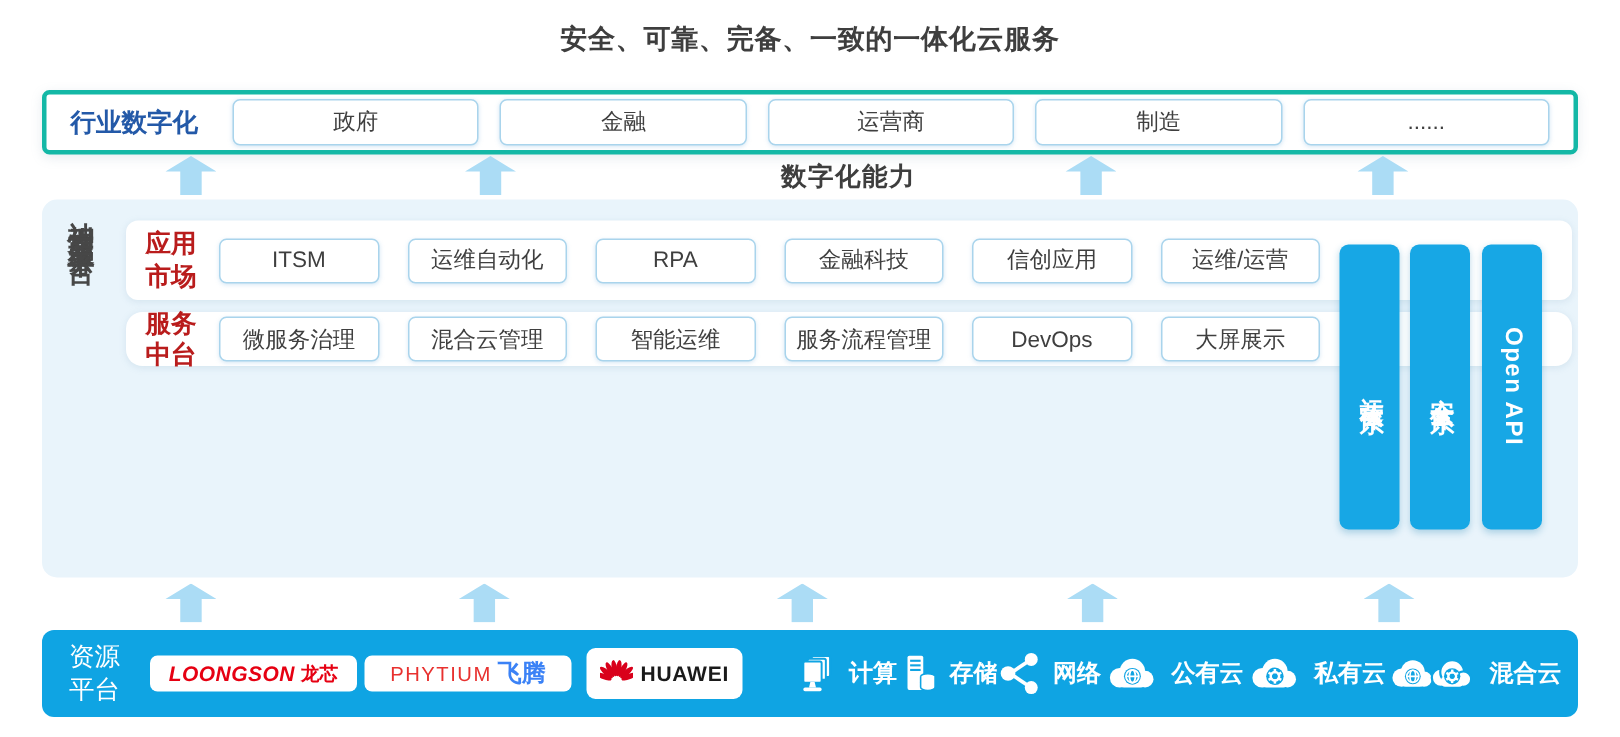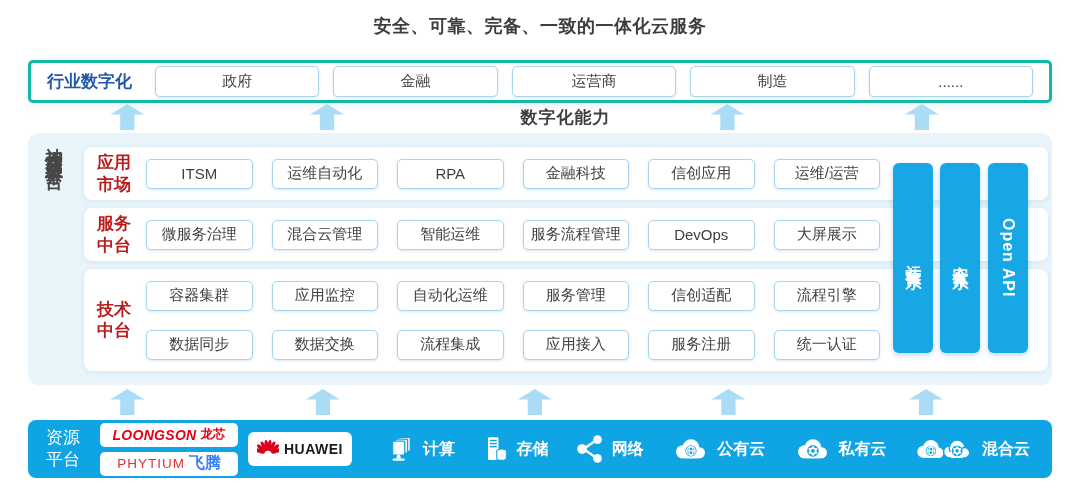--- a/index.html
+++ b/index.html
@@ -31,39 +31,39 @@
   
   .platform{position:absolute;left:28px;top:133px;width:1024px;height:252px;
     background:#e9f4fb;border-radius:10px;}
   .side-label{position:absolute;left:14px;top:0;height:100%;display:flex;align-items:center;
     writing-mode:vertical-rl;text-orientation:upright;font-size:18px;font-weight:bold;
     color:#474747;letter-spacing:3px;}
   .panel{position:absolute;left:56px;width:964px;background:#fff;border-radius:8px;
     box-shadow:0 1px 5px rgba(120,160,190,.18);display:flex;align-items:center;
     padding-left:10px;box-sizing:border-box;}
   .panel-1{top:14px;height:53px;}
-  .panel-2{top:75px;height:53px;}
+  .panel-2{top:75px;height:36px;border-radius:11px;}
   .panel-3{top:136px;height:102px;}
   .panel-label{width:40px;margin-right:12px;text-align:center;font-size:17px;font-weight:bold;
     color:#b91c1c;line-height:1.25;flex:0 0 auto;}
   .panel-chips{width:734px;display:grid;grid-template-columns:repeat(6,1fr);gap:19px;}
   .panel-chips .chip{height:28px;flex:none;}
 
   .pillar{position:absolute;top:30px;width:40px;height:190px;background:#17a7e5;border-radius:6px;
     box-shadow:0 2px 5px rgba(30,130,180,.3);display:flex;align-items:center;justify-content:center;
     color:#fff;font-weight:bold;font-size:16px;}
   .pillar .v-cjk{writing-mode:vertical-rl;text-orientation:upright;letter-spacing:3px;}
   .pillar .v-lat{writing-mode:vertical-rl;letter-spacing:1px;white-space:nowrap;}
   .pillar-1{left:865px;} .pillar-2{left:912px;} .pillar-3{left:960px;}
 
   
   .resource-bar{position:absolute;left:28px;top:420px;width:1024px;height:58px;background:#0fa4e3;
     border-radius:8px;display:flex;align-items:center;padding:0 18px;box-sizing:border-box;}
   .resource-label{width:40px;font-size:17px;font-weight:normal;color:#fff;line-height:1.3;flex:0 0 auto;}
-  .vendor-col{display:flex;flex-direction:column;gap:5px;margin-left:14px;flex:0 0 auto;}
+  .vendor-col{display:flex;flex-direction:row;gap:5px;margin-left:14px;flex:0 0 auto;}
   .vendor-box{width:138px;height:24px;background:#fff;border-radius:5px;display:flex;
     align-items:center;justify-content:center;gap:4px;}
   .loongson-en{font-size:14px;font-weight:900;font-style:italic;color:#e60012;letter-spacing:.3px;}
   .loongson-cn{font-size:12.5px;font-weight:bold;color:#e60012;}
   .phytium-en{font-size:13.5px;font-weight:normal;color:#e8312f;letter-spacing:1px;}
   .phytium-cn{font-size:16px;font-weight:bold;color:#3b82f6;}
   .huawei-box{width:104px;height:34px;background:#fff;border-radius:6px;margin-left:10px;
     display:flex;align-items:center;justify-content:center;gap:5px;flex:0 0 auto;}
   .huawei-text{font-size:14px;font-weight:800;color:#1a1a1a;letter-spacing:.5px;}
   .resource-items{flex:1;display:flex;align-items:center;justify-content:space-between;
@@ -121,38 +121,20 @@
 
       <div class="chip">微服务治理</div>
           <div class="chip">混合云管理</div>
           <div class="chip">智能运维</div>
           <div class="chip">服务流程管理</div>
           <div class="chip">DevOps</div>
           <div class="chip">大屏展示</div>
         </div>
     </div>
 
-    <div class="panel panel-3">
-      <div class="panel-label">技术中台</div>
-      <div class="panel-chips">
-
-      <div class="chip">容器集群</div>
-          <div class="chip">应用监控</div>
-          <div class="chip">自动化运维</div>
-          <div class="chip">服务管理</div>
-          <div class="chip">信创适配</div>
-          <div class="chip">流程引擎</div>
-          <div class="chip">数据同步</div>
-          <div class="chip">数据交换</div>
-          <div class="chip">流程集成</div>
-          <div class="chip">应用接入</div>
-          <div class="chip">服务注册</div>
-          <div class="chip">统一认证</div>
-        </div>
-    </div>
 
     <div class="pillar pillar-1">
       <span class="v-cjk">运营体系</span>
     </div>
     <div class="pillar pillar-2">
       <span class="v-cjk">安全体系</span>
     </div>
     <div class="pillar pillar-3">
       <span class="v-lat">Open API</span>
     </div>

